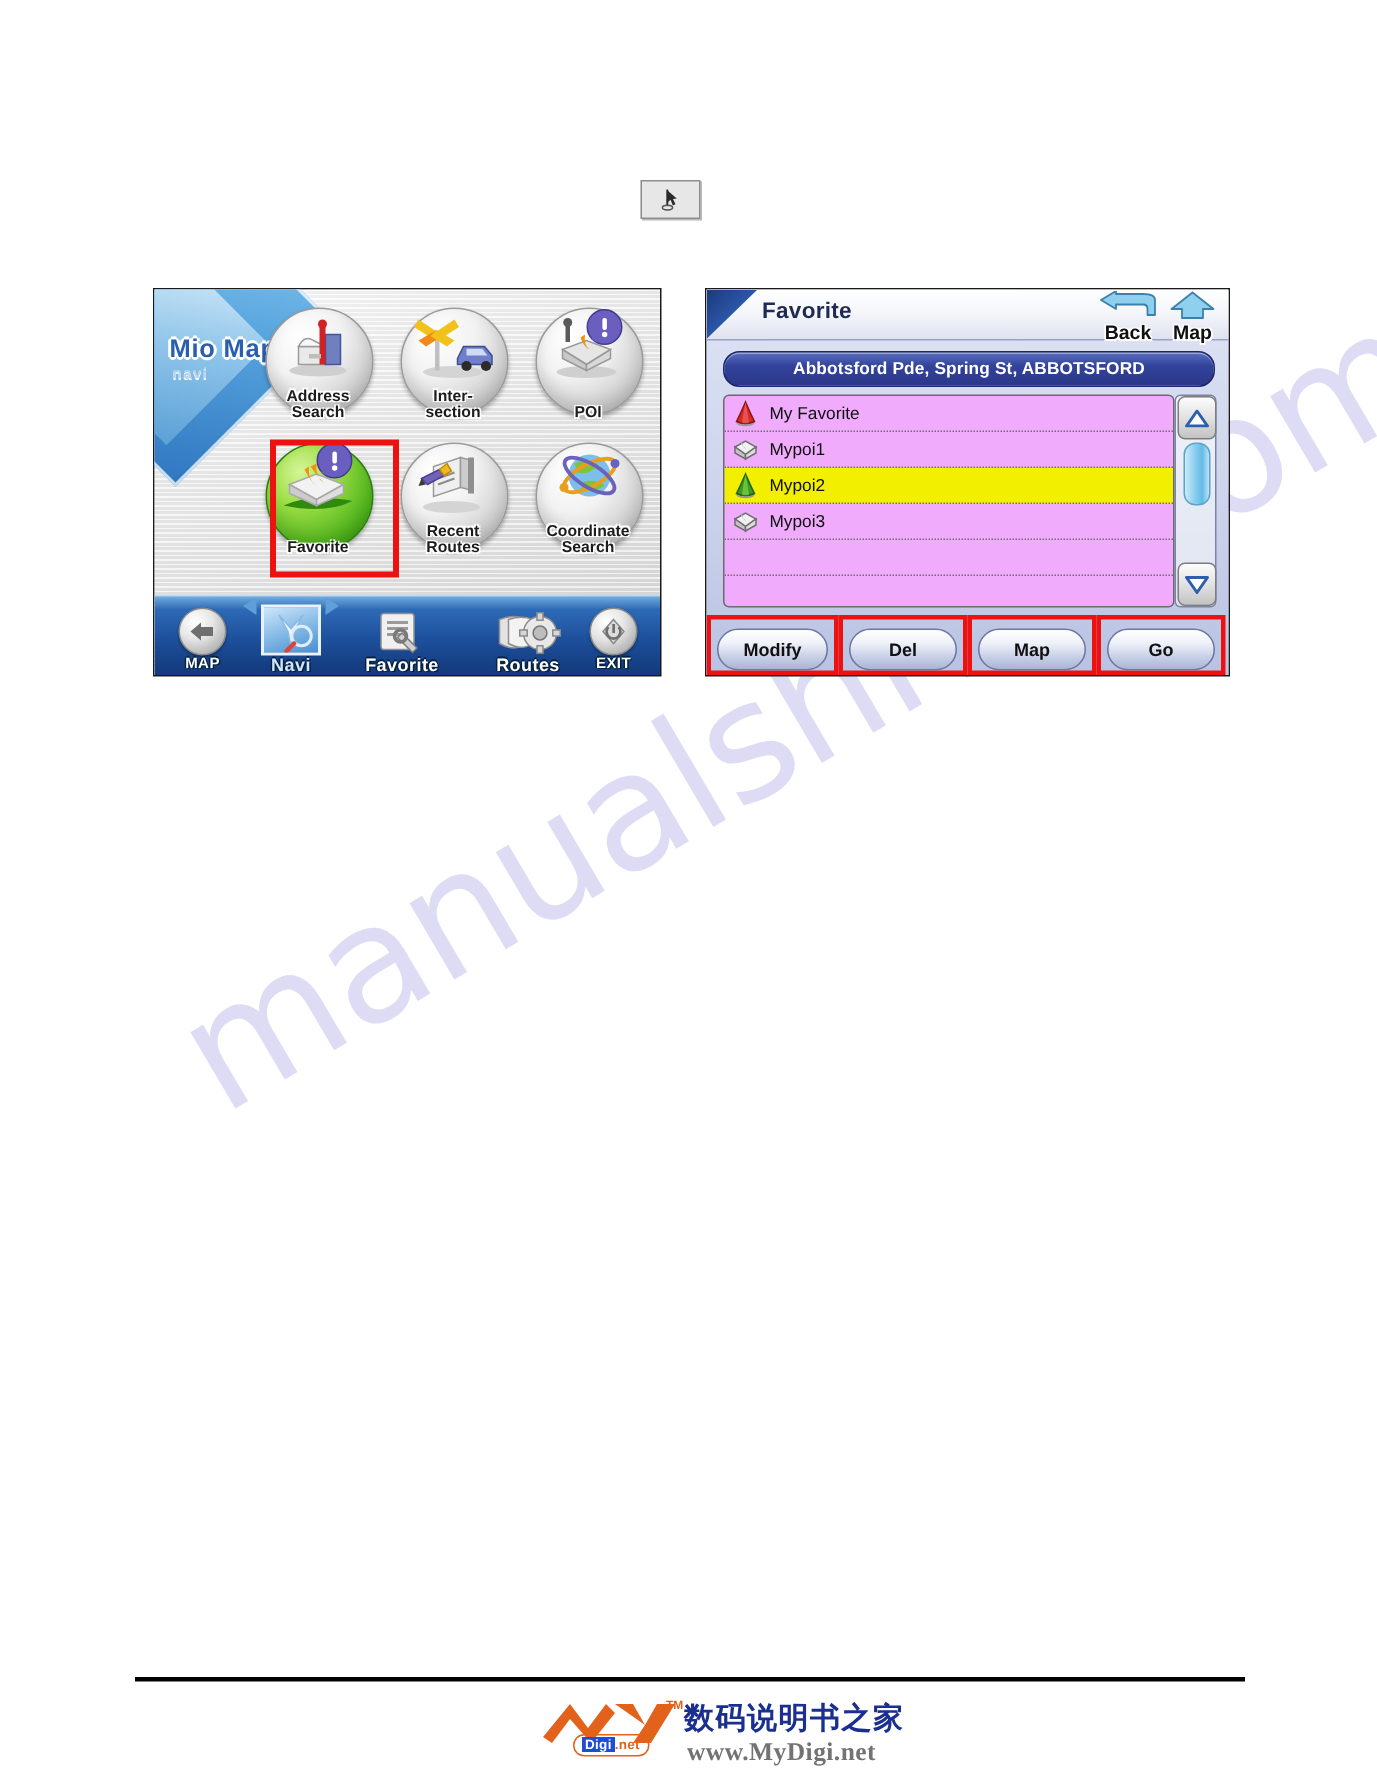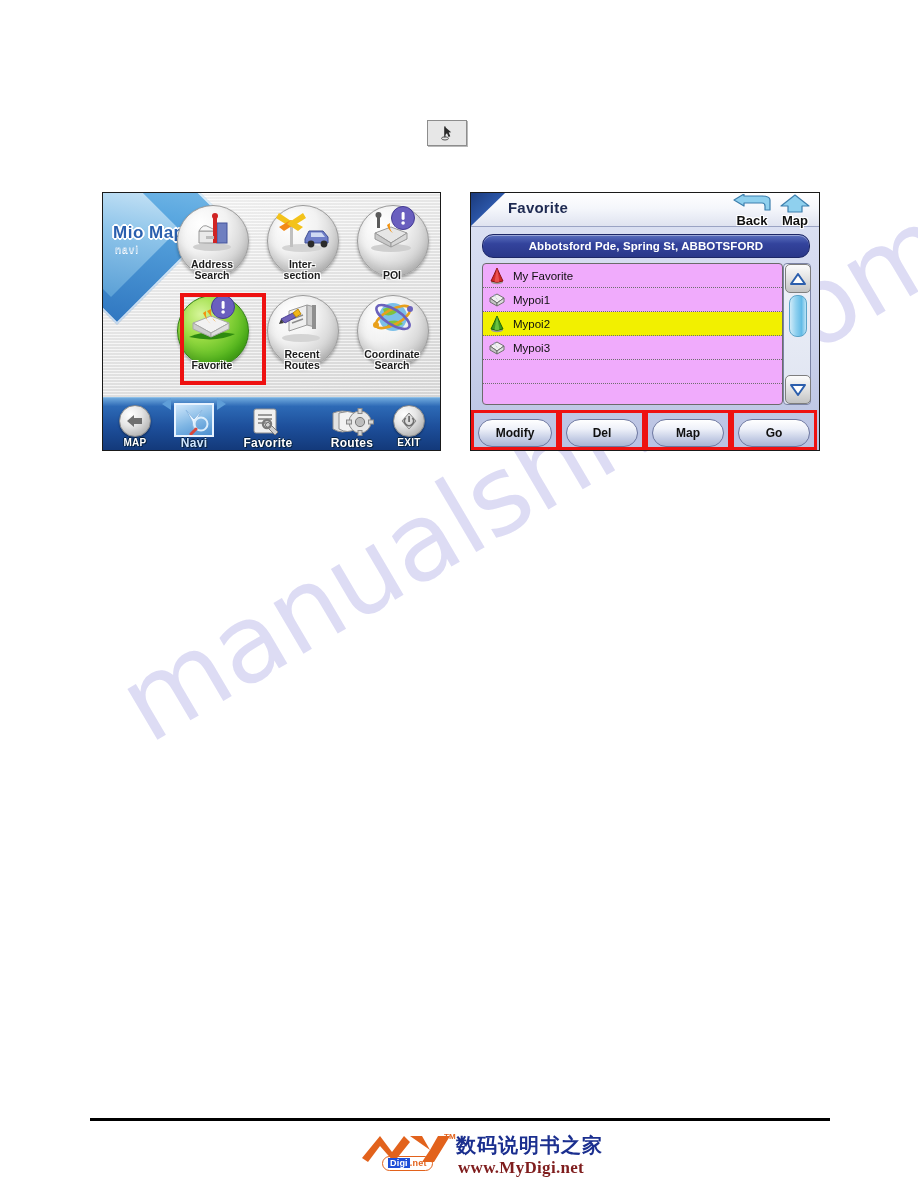--- a/index.html
+++ b/index.html
@@ -221,21 +221,21 @@
   .fl-digi .d1{background:#1d4ed8;color:#fff;padding:0 2px;}
   .fl-digi .d2{color:#e2621c;}
   .fl-cn{
     position:absolute;left:96px;top:2px;
     font-family:"DejaVu Sans",sans-serif;
     font-size:20px;font-weight:bold;color:#1b2f8f;letter-spacing:1px;white-space:nowrap;
   }
   .fl-url{
     position:absolute;left:98px;top:28px;
     font-family:"Liberation Serif",serif;
-    font-size:17px;font-weight:bold;color:#7f1d1d;letter-spacing:.3px;white-space:nowrap;
+    font-size:17px;font-weight:bold;color:#737373;letter-spacing:.3px;white-space:nowrap;
   }
 </style>
 </head>
 <body>
 
 <div class="page">
 
   <div class="watermark">
     <span>manualshive.com</span>
   </div>

